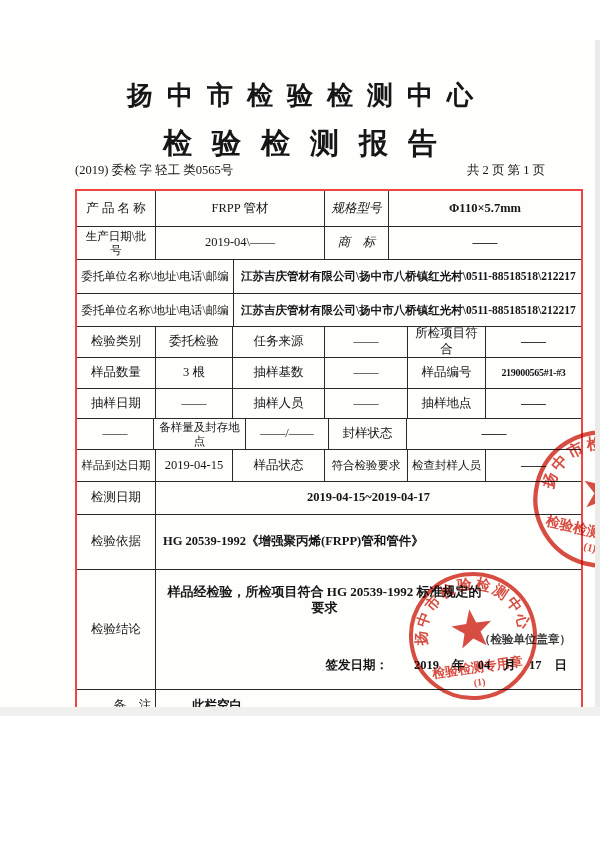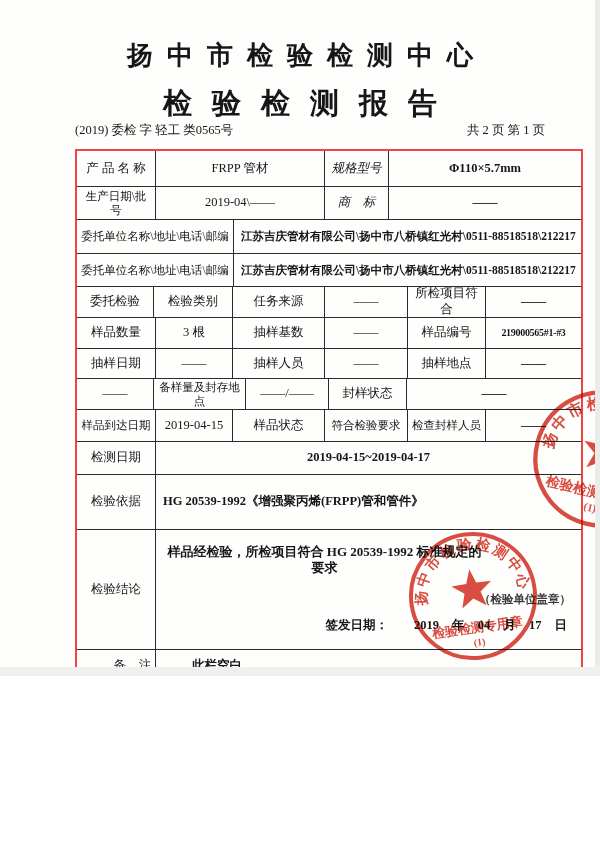--- a/index.html
+++ b/index.html
@@ -1,17 +1,17 @@
 <!DOCTYPE html>
 <html><head>
 <meta charset="utf-8">
 <style>
   html,body{margin:0;padding:0;background:#ffffff;}
   .page{position:relative;width:600px;height:676px;background:#fefefd;overflow:hidden;
-        font-family:"Liberation Serif","DejaVu Serif",serif;color:#161616;}
+        font-family:"Liberation Serif","DejaVu Serif",serif;color:#161616;margin-top:40px;}
   .edge-right{position:absolute;right:0;top:0;width:5px;height:100%;background:#eceres;background:#ebebea;}
   .edge-bottom{position:absolute;bottom:0;left:0;width:100%;height:9px;background:#f0f0ef;}
 
   .org-title{position:absolute;top:38px;left:0;right:0;text-align:center;
              font-size:26px;font-weight:bold;letter-spacing:14px;padding-left:14px;}
   .report-title{position:absolute;top:84px;left:0;right:0;text-align:center;
              font-size:29px;font-weight:bold;letter-spacing:20px;padding-left:20px;}
   .ref-row{position:absolute;top:122px;left:75px;right:55px;display:flex;
            justify-content:space-between;font-size:12.5px;}
 
@@ -82,22 +82,22 @@
       <div class="c wlong small">委托单位名称\地址\电话\邮编</div>
       <div class="c grow small left">江苏吉庆管材有限公司\扬中市八桥镇红光村\0511-88518518\212217</div>
     </div>
 
     <div class="row h33">
       <div class="c wlong small">委托单位名称\地址\电话\邮编</div>
       <div class="c grow small left">江苏吉庆管材有限公司\扬中市八桥镇红光村\0511-88518518\212217</div>
     </div>
 
     <div class="row h31">
+      <div class="c w1">检验类别</div>
       <div class="c w2">委托检验</div>
-      <div class="c w1">检验类别</div>
       <div class="c w3">任务来源</div>
       <div class="c w4">——</div>
       <div class="c w5">所检项目符合</div>
       <div class="c grow">——</div>
     </div>
 
     <div class="row h31">
       <div class="c w1">样品数量</div>
       <div class="c w2">3 根</div>
       <div class="c w3">抽样基数</div>

